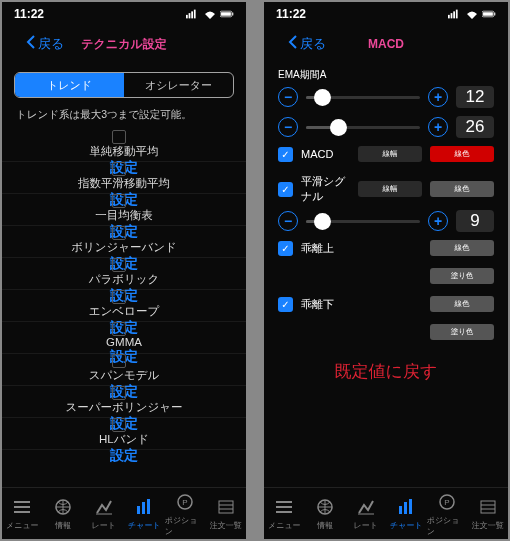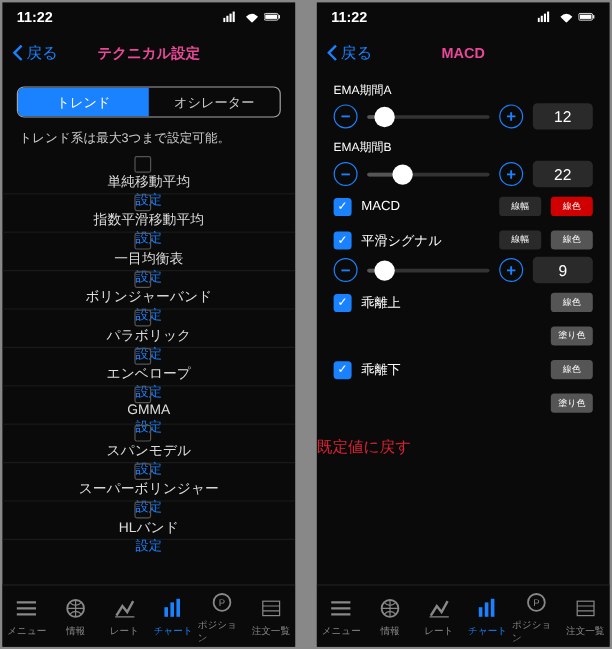--- a/index.html
+++ b/index.html
@@ -3,46 +3,46 @@
 <meta charset="utf-8">
 <style>
   * { box-sizing: border-box; margin: 0; padding: 0; }
   body { background: #000; font-family: -apple-system, "Hiragino Sans", sans-serif; width: 510px; height: 541px; overflow: hidden; }
   .wrap { display: flex; gap: 18px; padding: 2px; background: #888; }
   .screen { width: 252px; height: 537px; background: #0a0a0a; position: relative; overflow: hidden; }
   .status-bar { height: 24px; display: flex; align-items: center; justify-content: space-between; padding: 0 12px; color: #fff; font-size: 12px; font-weight: 600; }
   .status-icons { display:flex; gap:3px; align-items:center; }
   .status-icons svg { width:14px; height:10px; }
   .nav { height: 36px; display:flex; align-items:center; justify-content:center; position:relative; }
-  .back { position:absolute; left:8px; color:#1a82ff; font-size:13px; display:flex; align-items:center; gap:2px; }
+  .back { position:absolute; left:24px; color:#1a82ff; font-size:13px; display:flex; gap:2px; }
   .back svg { width:10px; height:14px; }
   .title { color:#ec4899; font-size:12px; font-weight:600; }
   .seg { margin:10px 12px 6px; display:flex; border:1px solid #a3a3a3; border-radius:6px; overflow:hidden; height:26px; }
   .seg-item { flex:1; display:flex; align-items:center; justify-content:center; font-size:11px; color:#ccc; }
   .seg-item.active { background:#1a82ff; color:#fff; }
   .note { color:#ccc; font-size:10.5px; padding:4px 14px 8px; }
   .list { }
   .row { display:flex; align-items:center; height:32px; padding:0 14px; border-bottom:1px solid #1a1a1a;flex-direction:column; }
   .cb { width:14px; height:14px; border:1px solid #555; border-radius:2px; margin-right:10px; flex-shrink:0; }
   .row-label { color:#ddd; font-size:11.5px; flex:1; }
-  .row-action { color:#1a82ff; font-size:11px; }
+  .row-action { color:#1a82ff; font-size:14px;font-weight:bold; }
   
   .param { padding:6px 14px 2px; }
   .plabel { color:#fff; font-size:10px; margin-bottom:4px; }
   .slider-row { display:flex; align-items:center; gap:8px; }
   .circ { width:20px; height:20px; border-radius:50%; border:1px solid #1a82ff; color:#1a82ff; display:flex; align-items:center; justify-content:center; font-size:14px; font-weight:600; }
   .slider { flex:1; height:3px; background:#333; border-radius:2px; position:relative; }
   .slider-fill { position:absolute; left:0; top:0; bottom:0; background:#555; border-radius:2px; }
   .thumb { position:absolute; top:-7px; width:17px; height:17px; background:#fff; border-radius:50%; }
-  .valbox { width:50px; height:22px; background:#2a2a2a; border-radius:4px; color:#fff; font-size:13px; display:flex; align-items:center; justify-content:center; }
+  .valbox { width:38px; height:22px; background:#2a2a2a; border-radius:4px; color:#fff; font-size:17px; display:flex; align-items:center; justify-content:center; }
   .crow { display:flex; align-items:center; padding:6px 14px; gap:8px; }
   .ccb { width:15px; height:15px; border-radius:3px; background:#1a82ff; color:#fff; font-size:10px; display:flex; align-items:center; justify-content:center; flex-shrink:0;}
   .clabel { color:#fff; font-size:11px; flex:1; }
-  .swatch { width:35px; height:16px; border-radius:3px; display:flex; align-items:center; justify-content:center; font-size:7.5px; color:#fff; }
-  .reset { text-align:left; color:#d23; font-size:13px; padding:14px 0; }
+  .swatch { width:64px; height:16px; border-radius:3px; display:flex; align-items:center; justify-content:center; font-size:7.5px; color:#fff; }
+  .reset { text-align:center; color:#d23; font-size:17px; padding:14px 0; }
   .tabbar { position:absolute; bottom:0; left:0; right:0; height:52px; border-top:1px solid #222; display:flex; background:#0a0a0a; padding-top: 2px;}
   .tab { flex:1; display:flex; flex-direction:column; align-items:center; justify-content:center; gap:2px; color:#888; font-size:8px; }
   .tab.active { color:#1a82ff; }
   .tab svg { width:20px; height:18px; }
 </style>
 </head>
 <body>
 
 <div class="wrap">
 
@@ -214,29 +214,28 @@
     <div class="circ">−</div>
     <div class="slider">
               <div class="slider-fill" style="width:14%"></div>
               <div class="thumb" style="left:calc(14% - 8px)"></div>
             </div>
     <div class="circ">+</div>
     <div class="valbox">12</div>
    </div>
         </div>
         <div class="param">
-          <div class="plabel">EMA期間B</div>
    <div class="slider-row">
     <div class="circ">−</div>
     <div class="slider">
               <div class="slider-fill" style="width:28%"></div>
               <div class="thumb" style="left:calc(28% - 8px)"></div>
             </div>
     <div class="circ">+</div>
-    <div class="valbox">22</div>
+    <div class="valbox">26</div>
    </div>
         </div>
         <div class="crow">
           <div class="ccb">✓</div>
       <div class="clabel">MACD</div>
           <div class="swatch" style="background:#2a2a2a">線幅</div>
           <div class="swatch" style="background:#d00000">線色</div>
         </div>
         <div class="crow">
           <div class="ccb">✓</div>

